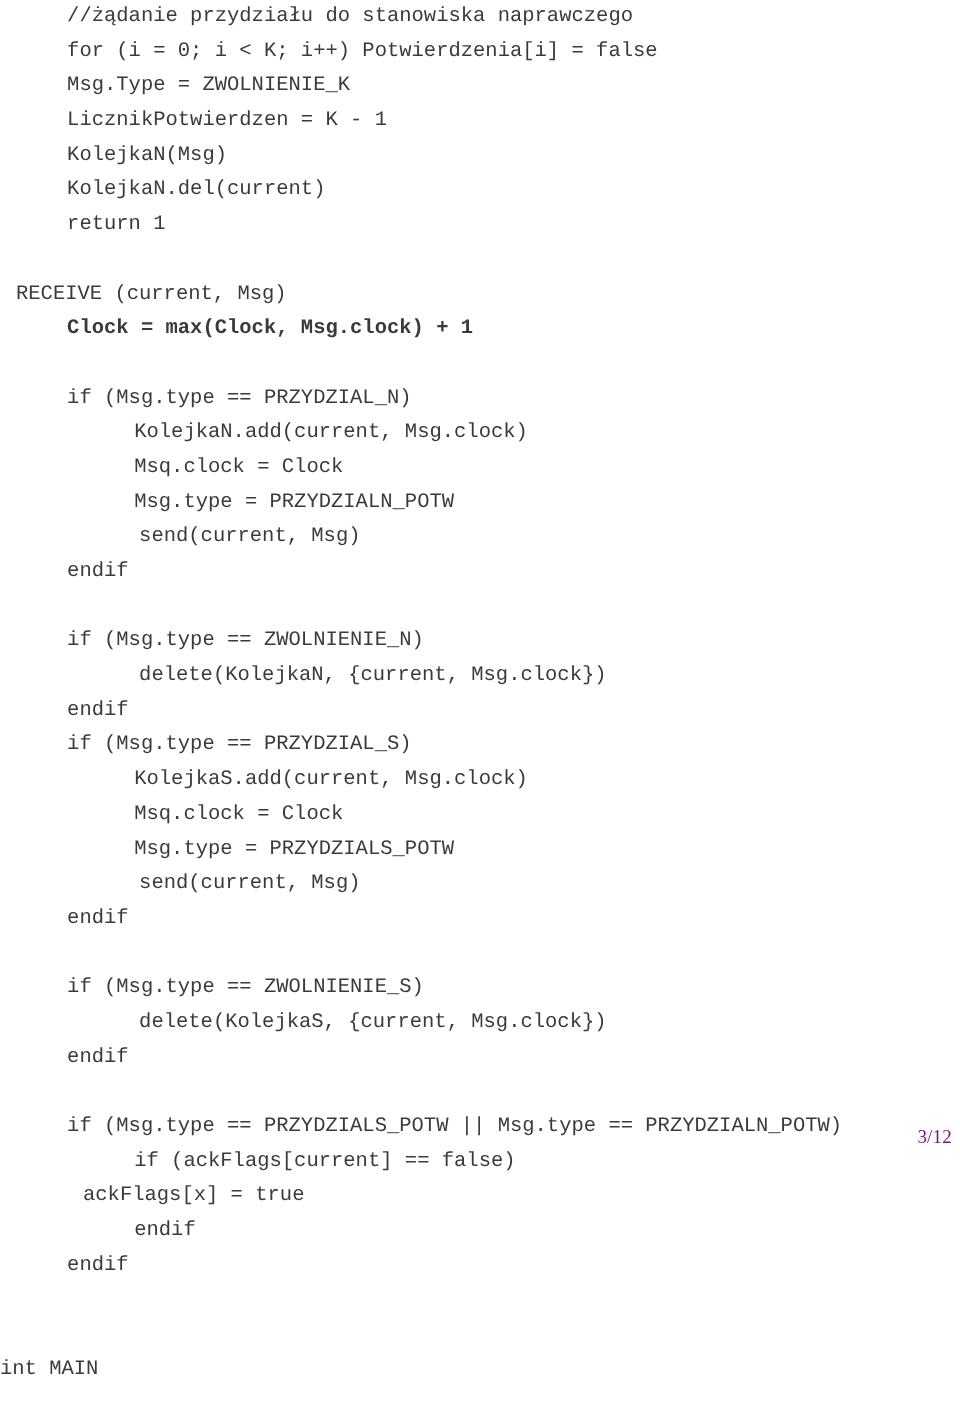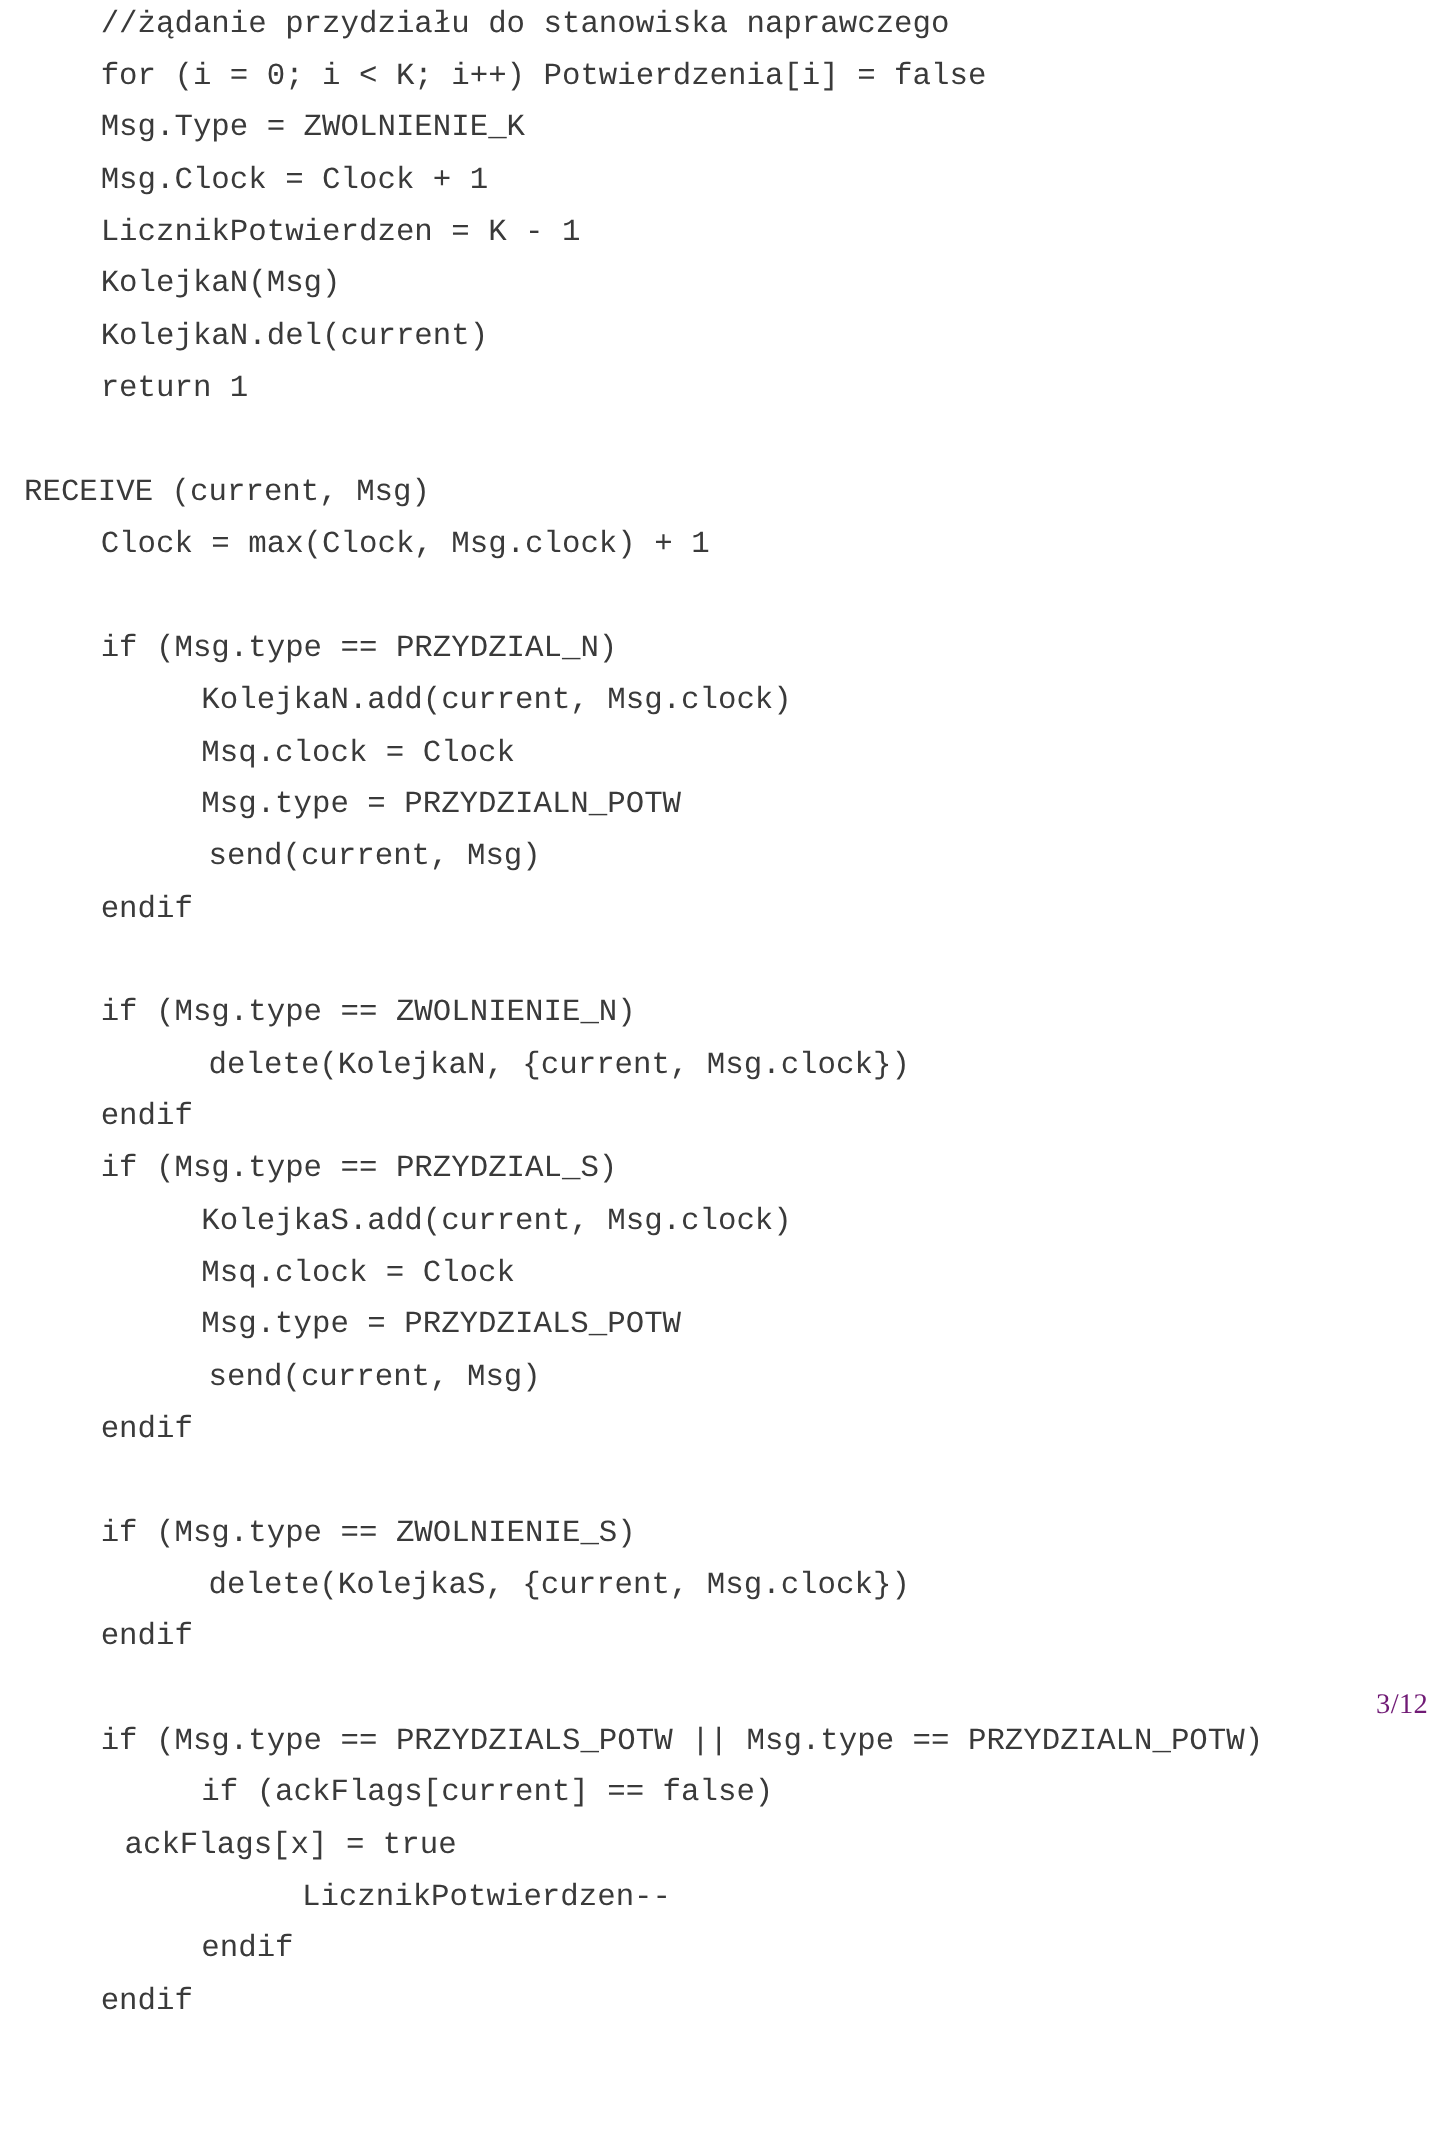--- a/index.html
+++ b/index.html
@@ -59,28 +59,27 @@
 </style>
 </head>
 <body>
 
 <div id="page">
 
   <div id="code-block">
       <div class="code-line" style="padding-left: 67.1px;">//żądanie przydziału do stanowiska naprawczego</div>
       <div class="code-line" style="padding-left: 67.1px;">for (i = 0; i &lt; K; i++) Potwierdzenia[i] = false</div>
       <div class="code-line" style="padding-left: 67.1px;">Msg.Type = ZWOLNIENIE_K</div>
-      <div class="code-line" style="padding-left: 67.1px;">Msg.Clock = Clock + 1</div>
       <div class="code-line" style="padding-left: 67.1px;">LicznikPotwierdzen = K - 1</div>
       <div class="code-line" style="padding-left: 67.1px;">KolejkaN(Msg)</div>
       <div class="code-line" style="padding-left: 67.1px;">KolejkaN.del(current)</div>
       <div class="code-line" style="padding-left: 67.1px;">return 1</div>
       <div class="code-line blank" style="padding-left: 0px;"></div>
       <div class="code-line" style="padding-left: 16px;">RECEIVE (current, Msg)</div>
-      <div class="code-line" style="padding-left: 67.1px;">Clock = max(Clock, Msg.clock) + 1</div>
+      <div class="code-line" style="padding-left: 67.1px; font-weight: bold;">Clock = max(Clock, Msg.clock) + 1</div>
       <div class="code-line blank" style="padding-left: 0px;"></div>
       <div class="code-line" style="padding-left: 67.1px;">if (Msg.type == PRZYDZIAL_N)</div>
       <div class="code-line" style="padding-left: 134.2px;">KolejkaN.add(current, Msg.clock)</div>
       <div class="code-line" style="padding-left: 134.2px;">Msq.clock = Clock</div>
       <div class="code-line" style="padding-left: 134.2px;">Msg.type = PRZYDZIALN_POTW</div>
       <div class="code-line" style="padding-left: 139.08px;">send(current, Msg)</div>
       <div class="code-line" style="padding-left: 67.1px;">endif</div>
       <div class="code-line blank" style="padding-left: 0px;"></div>
       <div class="code-line" style="padding-left: 67.1px;">if (Msg.type == ZWOLNIENIE_N)</div>
       <div class="code-line" style="padding-left: 139.08px;">delete(KolejkaN, {current, Msg.clock})</div>
@@ -92,21 +91,20 @@
       <div class="code-line" style="padding-left: 139.08px;">send(current, Msg)</div>
       <div class="code-line" style="padding-left: 67.1px;">endif</div>
       <div class="code-line blank" style="padding-left: 0px;"></div>
       <div class="code-line" style="padding-left: 67.1px;">if (Msg.type == ZWOLNIENIE_S)</div>
       <div class="code-line" style="padding-left: 139.08px;">delete(KolejkaS, {current, Msg.clock})</div>
       <div class="code-line" style="padding-left: 67.1px;">endif</div>
       <div class="code-line blank" style="padding-left: 0px;"></div>
       <div class="code-line" style="padding-left: 67.1px;">if (Msg.type == PRZYDZIALS_POTW || Msg.type == PRZYDZIALN_POTW)</div>
       <div class="code-line" style="padding-left: 134.2px;">if (ackFlags[current] == false)</div>
       <div class="code-line" style="padding-left: 83px;">ackFlags[x] = true</div>
-      <div class="code-line" style="padding-left: 201.3px;">LicznikPotwierdzen--</div>
       <div class="code-line" style="padding-left: 134.2px;">endif</div>
       <div class="code-line" style="padding-left: 67.1px;">endif</div>
       <div class="code-line blank" style="padding-left: 0px;"></div>
       <div class="code-line blank" style="padding-left: 0px;"></div>
       <div class="code-line" style="padding-left: 0px;">int MAIN</div>
     </div>
 
   <div id="footer-page-number">3/12</div>
 
 </div>

